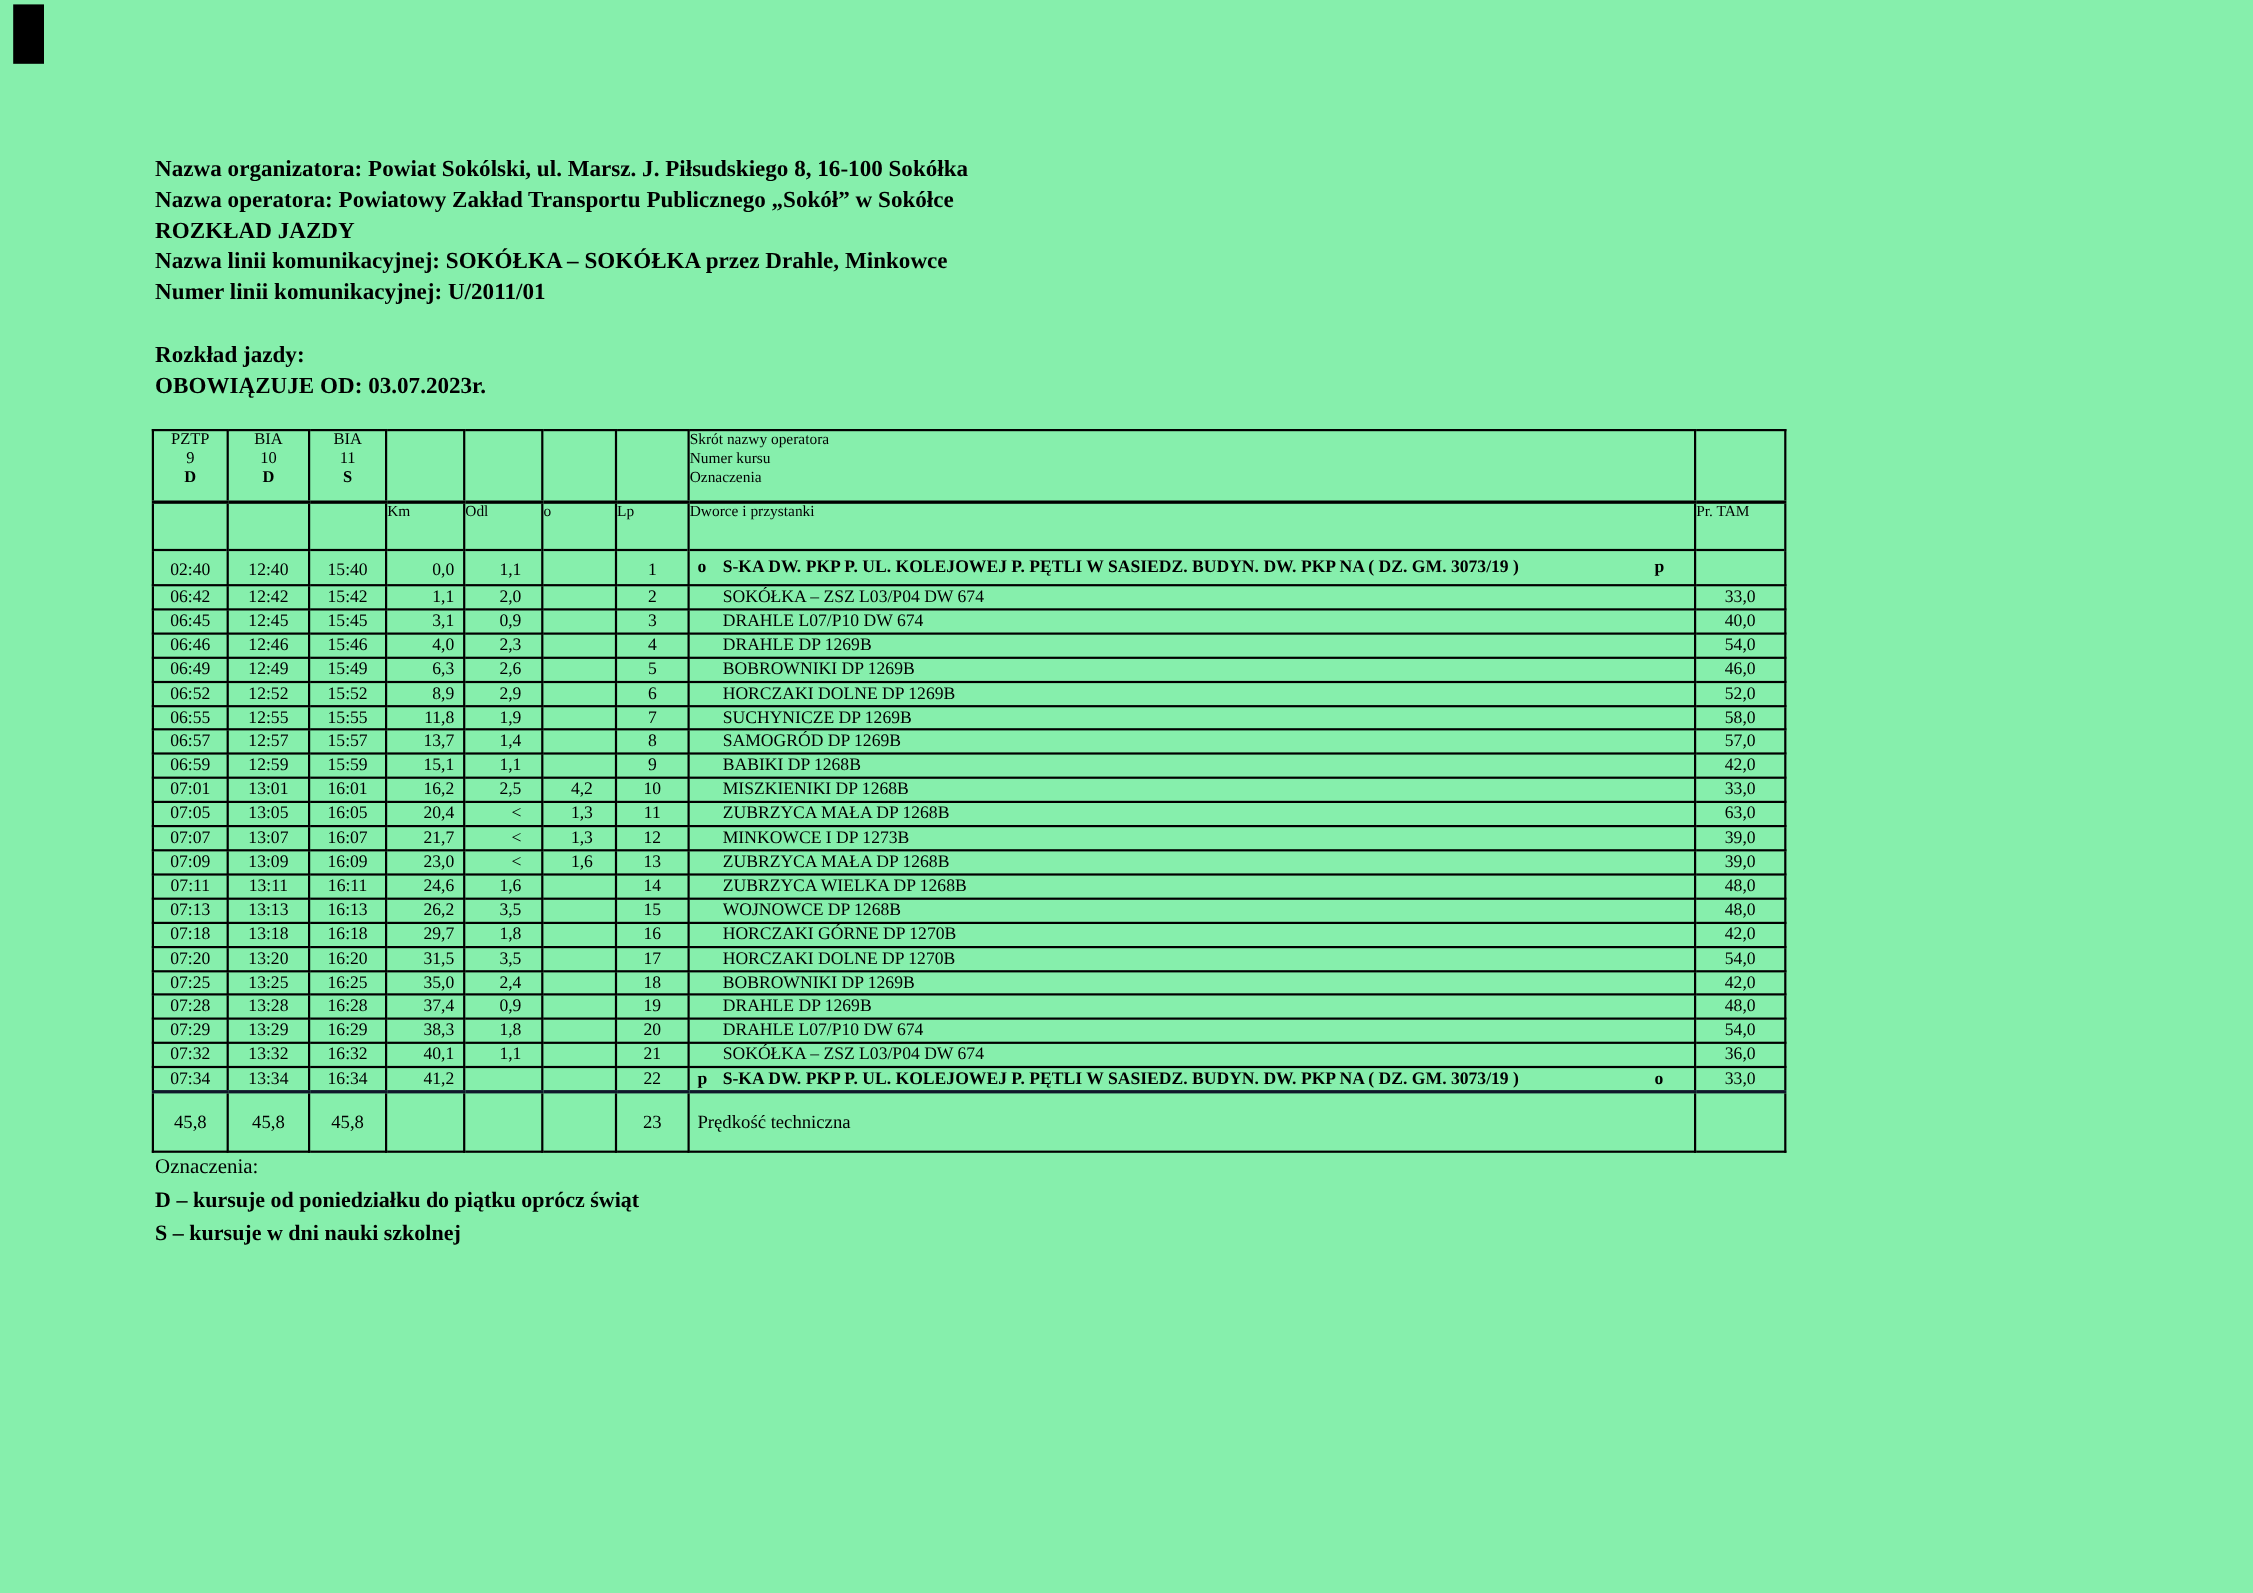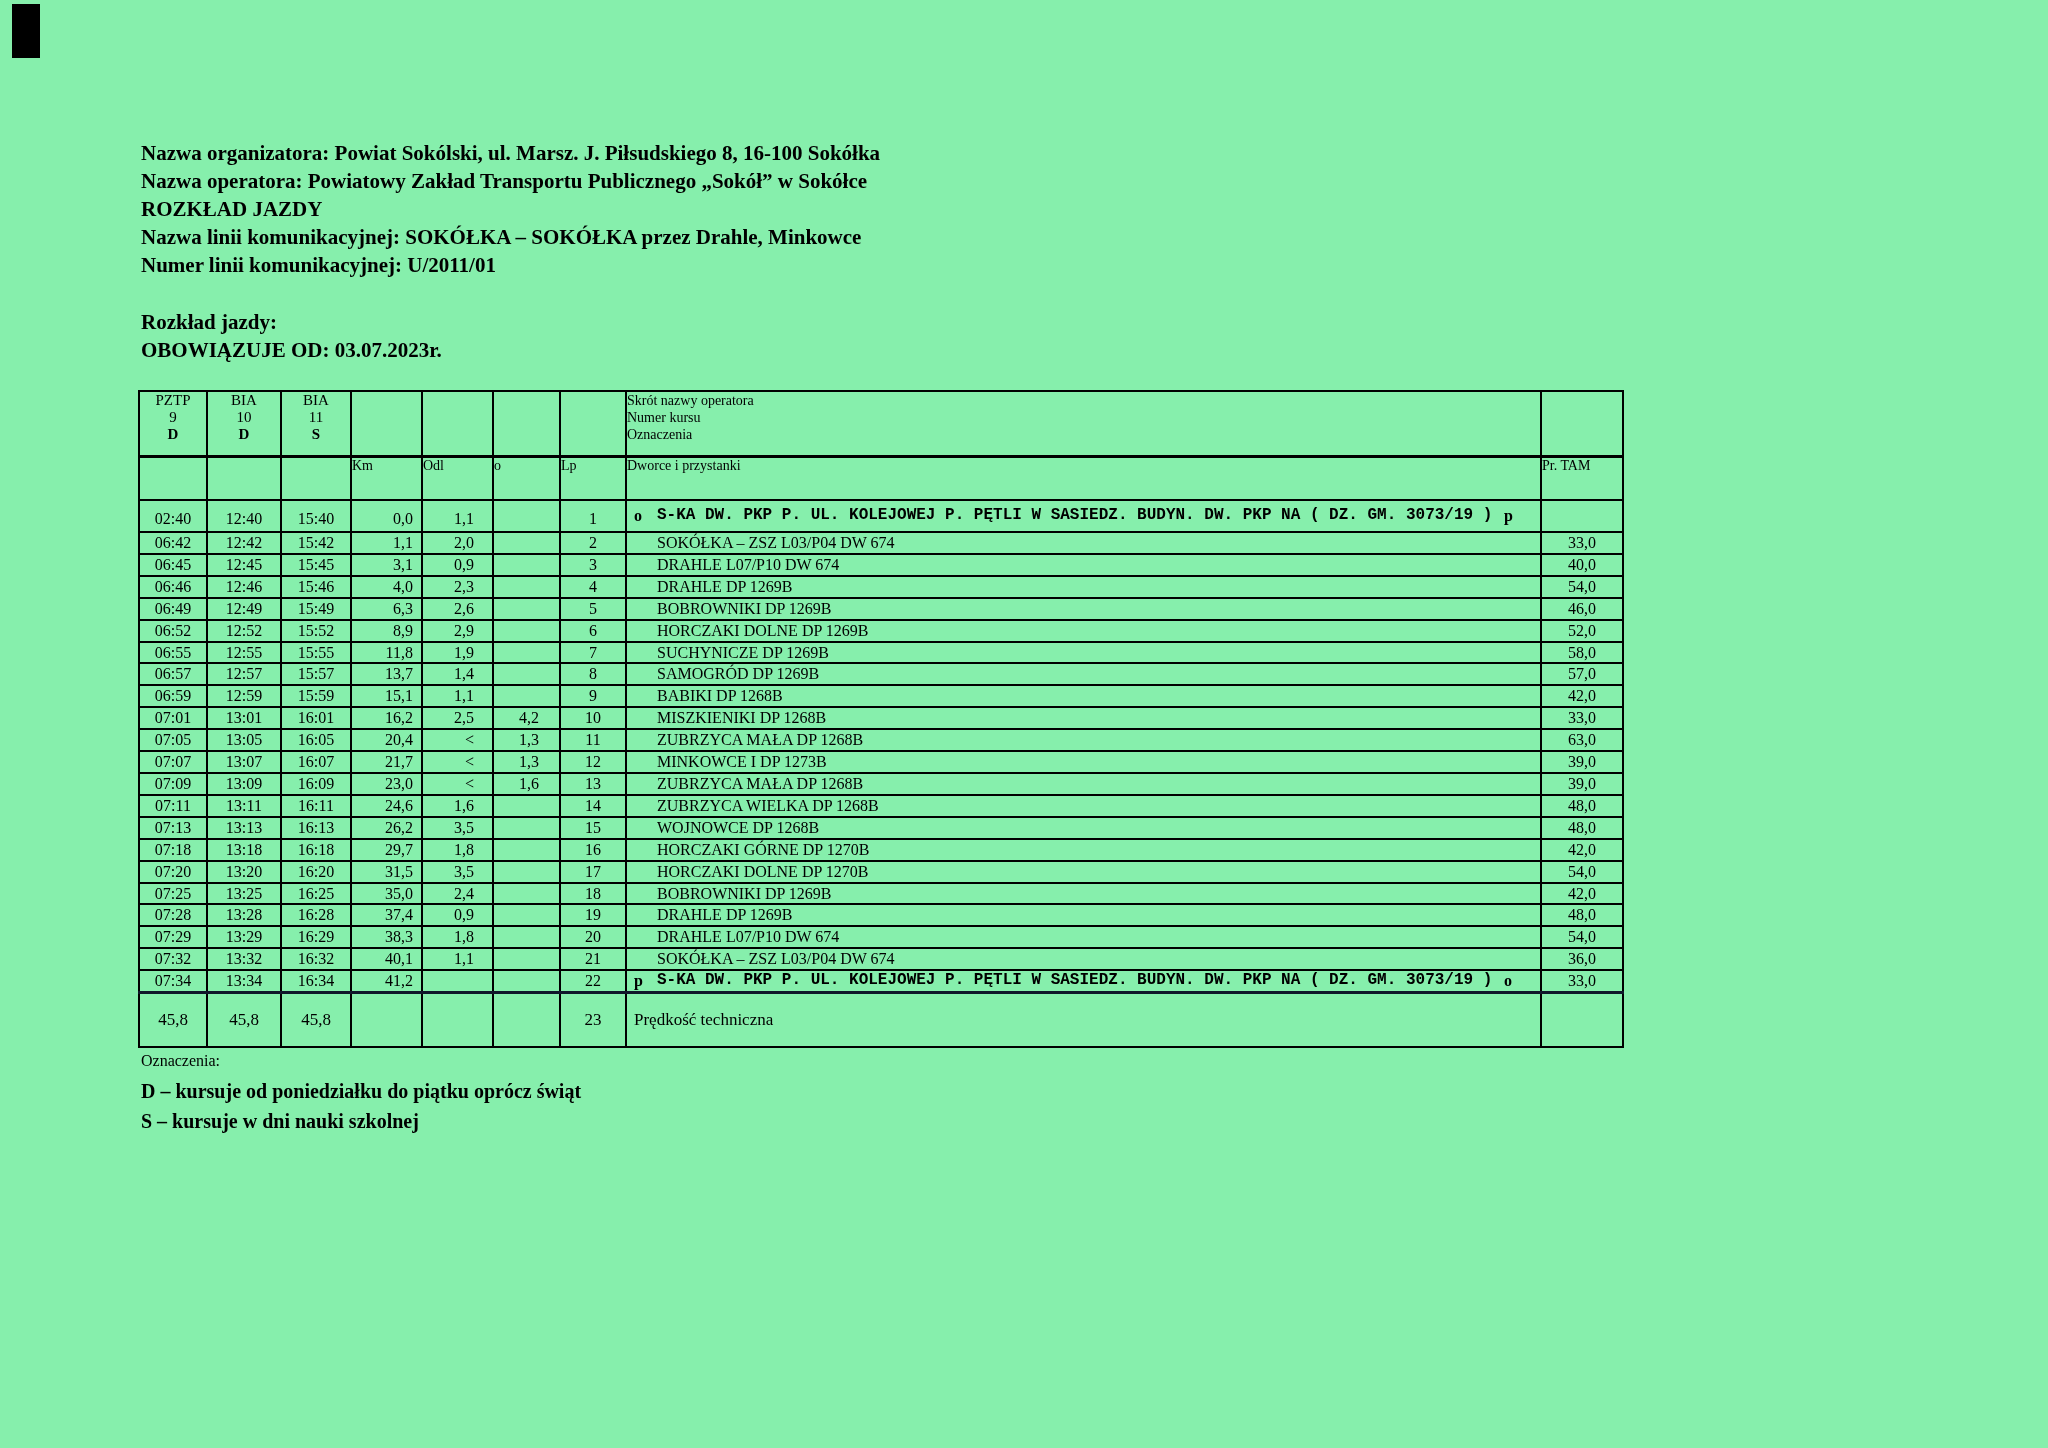--- a/index.html
+++ b/index.html
@@ -52,26 +52,26 @@
   .c-km{text-align:right;padding-right:8px !important;}
   .c-odl{text-align:right;padding-right:18px !important;}
   .c-o{text-align:right;padding-right:20px !important;}
   .c-lp{text-align:center;}
   .c-prtam{text-align:center;}
   .c-stops{padding:0 !important;}
   .stops-flex{display:flex;align-items:center;width:100%;}
   .flag-left{width:30px;flex:0 0 30px;padding-left:7px;font-weight:bold;box-sizing:border-box;}
   .stop-name{flex:1 1 auto;white-space:nowrap;overflow:hidden;}
   .flag-right{width:36px;flex:0 0 36px;text-align:left;font-weight:bold;}
-  tr.bold-row .stop-name{font-weight:bold;font-family:Liberation Mono, monospace;}
+  tr.bold-row .stop-name{font-weight:bold;}
   tr.last-data td{border-bottom:3px solid #0f172a;}
   tr.summary-row td{height:52px;font-size:17px;}
   .summary-label{font-size:18px;text-align:left;padding-left:7px !important;}
   .footer-block{position:absolute;left:141px;top:1046px;font-size:20px;line-height:30px;white-space:nowrap;}
-  .footer-title{font-weight:normal;font-size:16px;}
+  .footer-title{font-weight:normal;font-size:19px;}
   .footer-line{font-weight:bold;}
 </style>
 </head>
 <body>
 
 <div class="page">
 
   <div class="corner-mark"></div>
 
   <div class="header-block">

